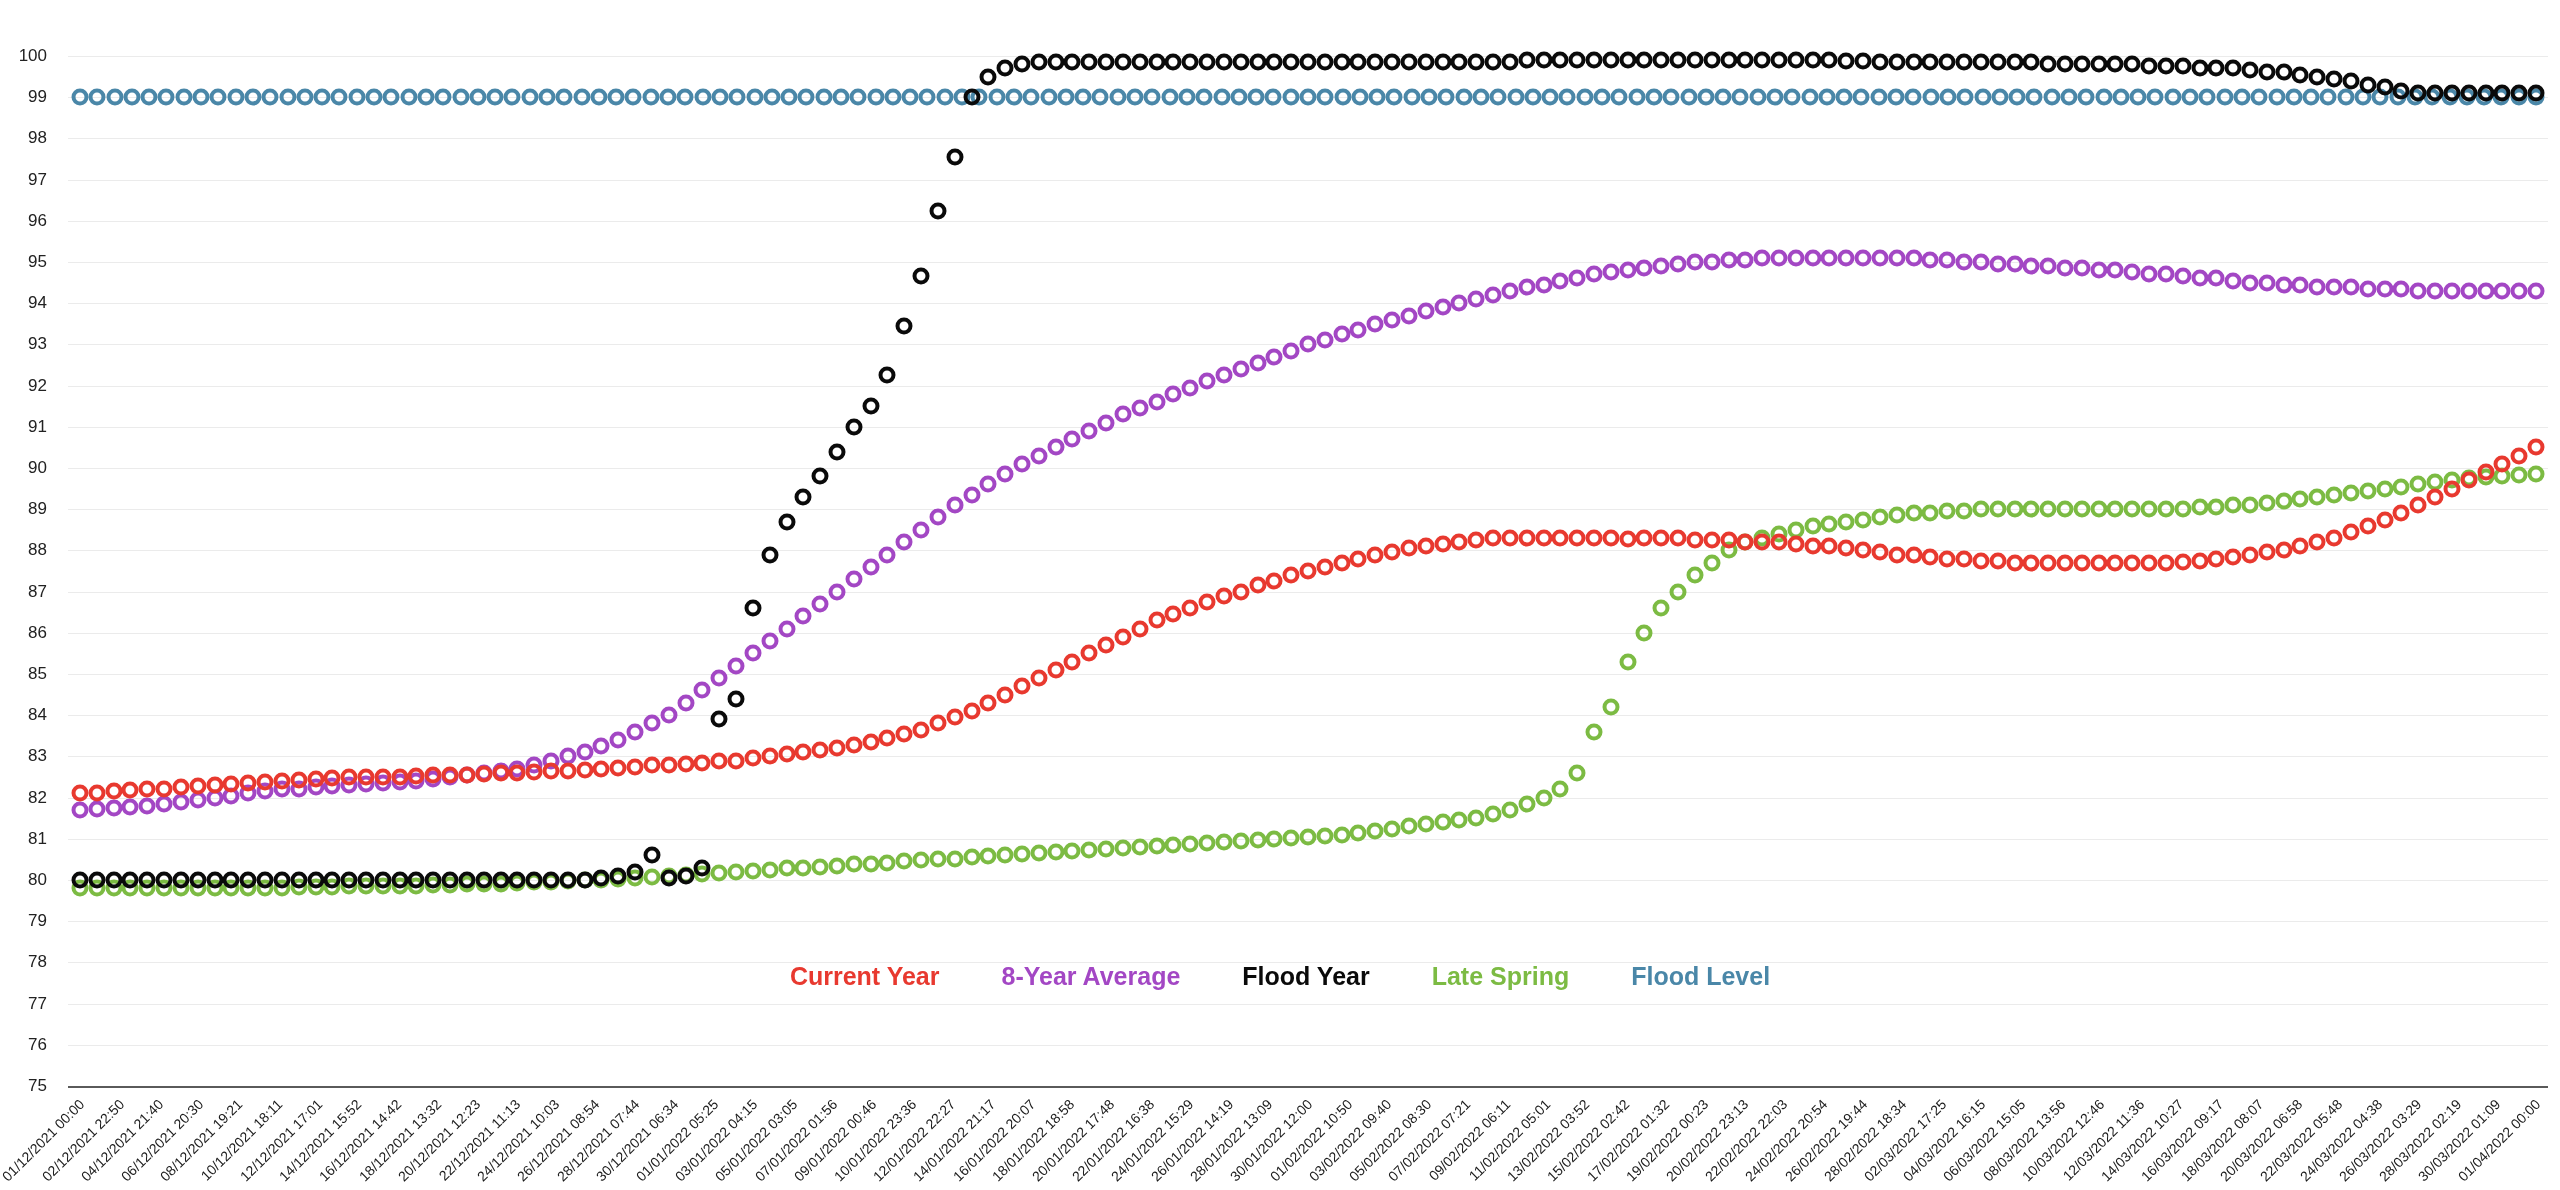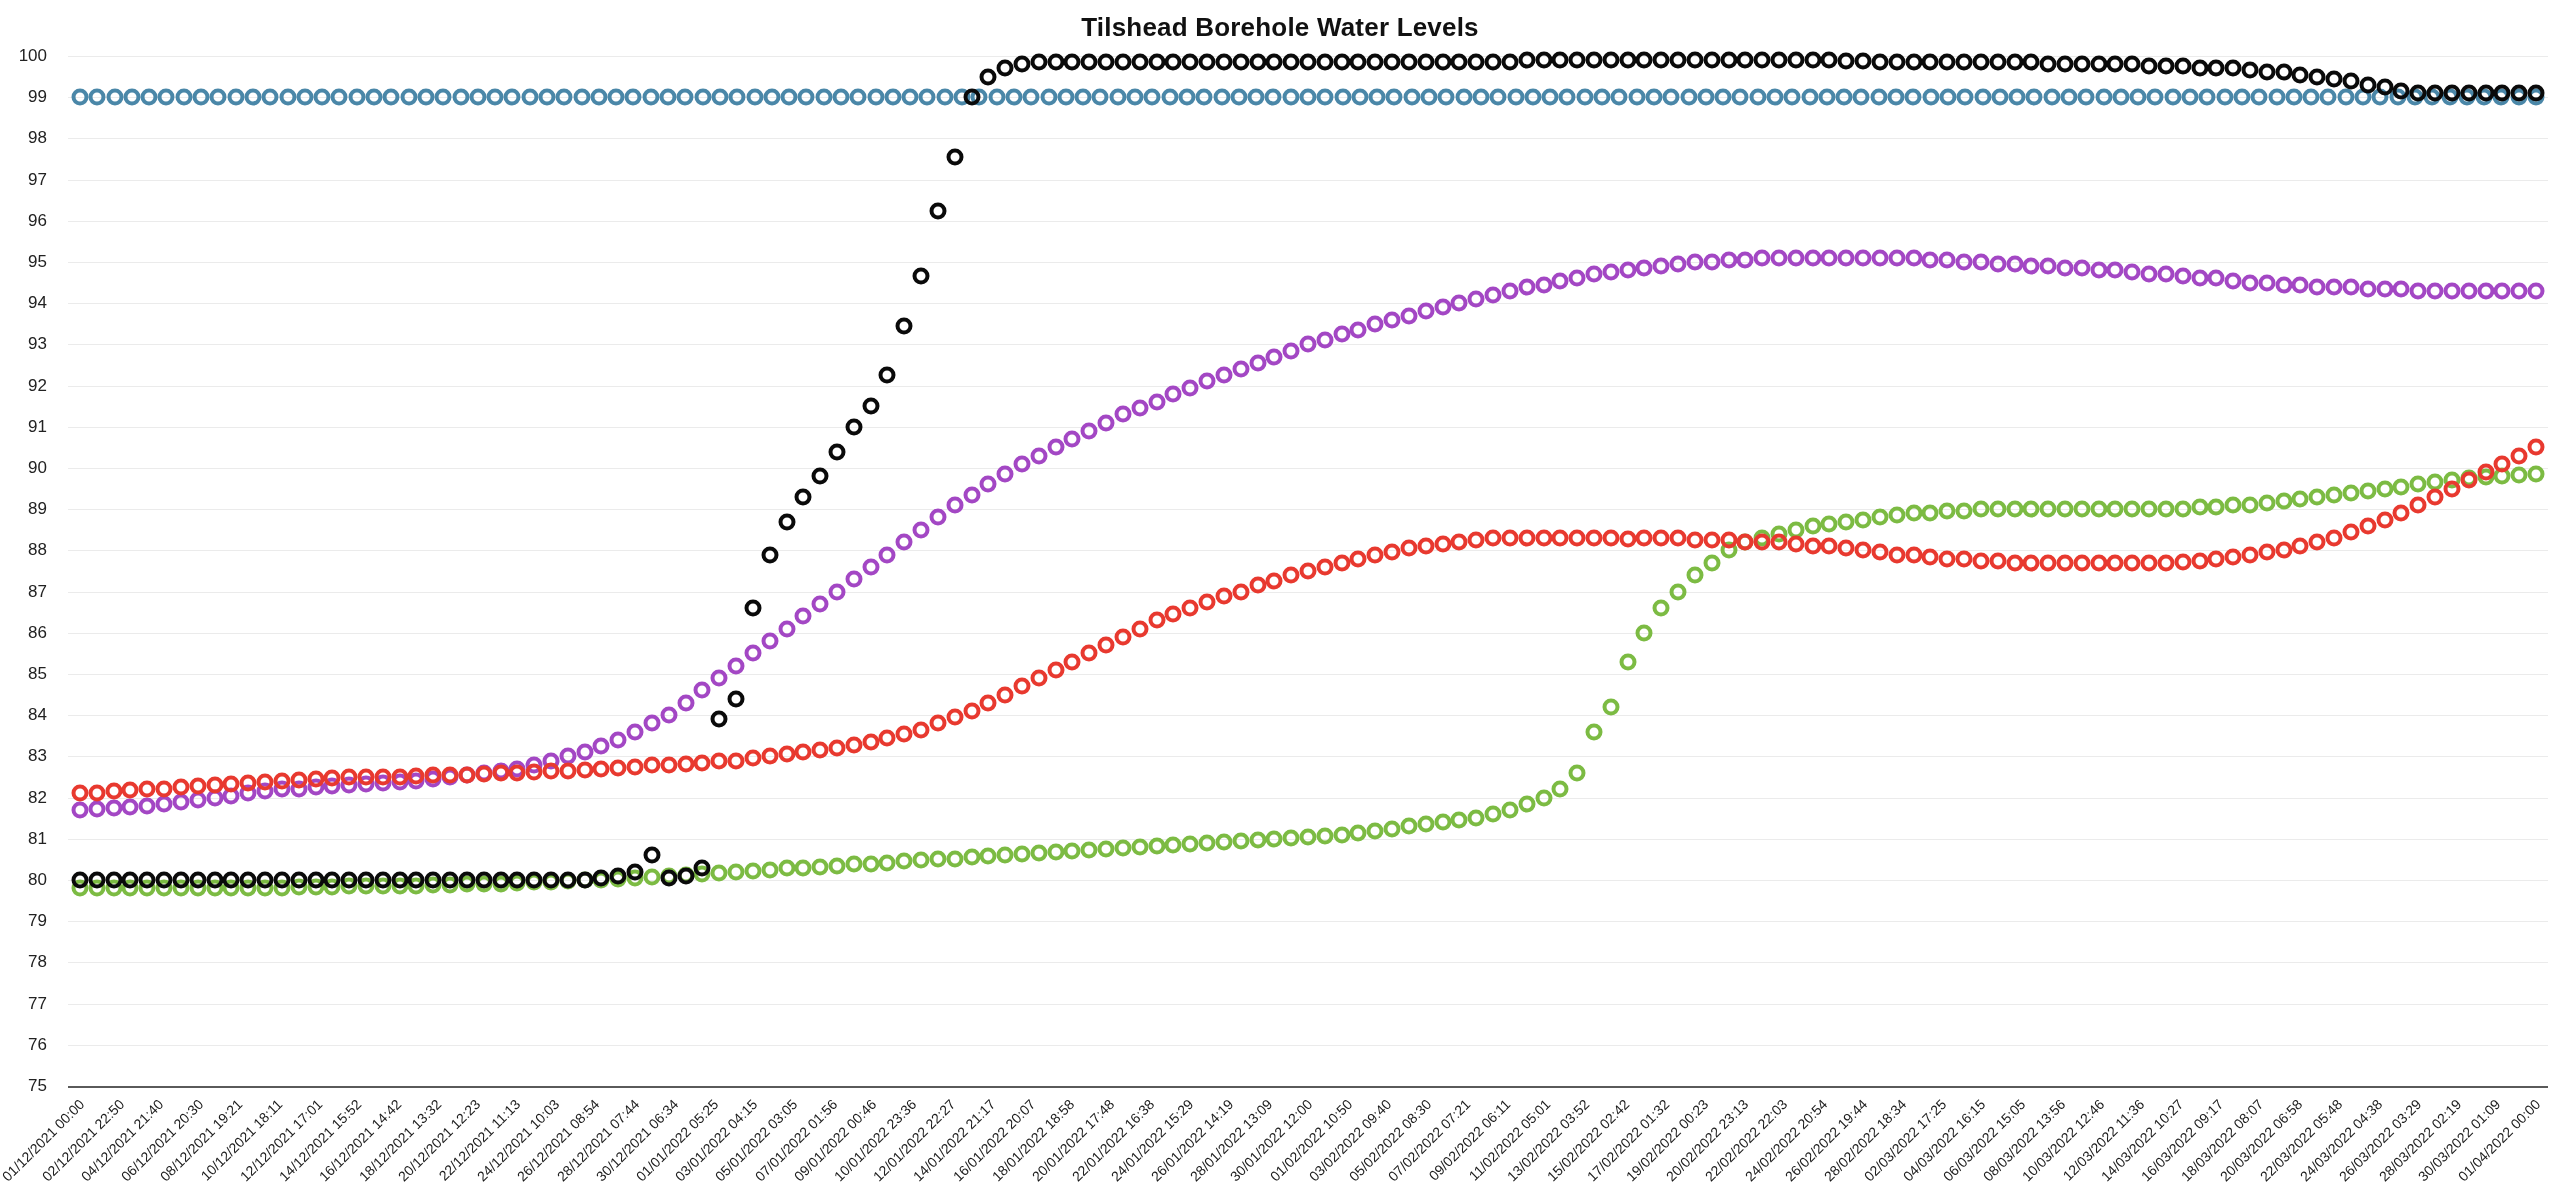--- a/index.html
+++ b/index.html
@@ -101,21 +101,20 @@
     transform-origin: right top;
     transform: rotate(-45deg);
     text-align: right;
   }
 </style>
 </head>
 <body>
 
 <div id="chart-root">
 
-  <div id="chart-title">Tilshead Borehole Water Levels</div>
 
   <div id="plot-area">
     <div id="gridlines">
         <div class="gridline" style="top: 0px;"></div>
         <div class="gridline" style="top: 41.2px;"></div>
         <div class="gridline" style="top: 82.4px;"></div>
         <div class="gridline" style="top: 123.6px;"></div>
         <div class="gridline" style="top: 164.8px;"></div>
         <div class="gridline" style="top: 206px;"></div>
         <div class="gridline" style="top: 247.2px;"></div>
@@ -907,20 +906,27 @@
       <div class="ytick-label" style="top: 797.6px;">82</div>
       <div class="ytick-label" style="top: 838.8px;">81</div>
       <div class="ytick-label" style="top: 880px;">80</div>
       <div class="ytick-label" style="top: 921.2px;">79</div>
       <div class="ytick-label" style="top: 962.4px;">78</div>
       <div class="ytick-label" style="top: 1003.6px;">77</div>
       <div class="ytick-label" style="top: 1044.8px;">76</div>
       <div class="ytick-label" style="top: 1086px;">75</div>
     </div>
 
+  <div id="legend">
+      <div class="legend-item" style="color: rgb(232, 57, 47);">Current Year</div>
+      <div class="legend-item" style="color: rgb(163, 71, 196);">8-Year Average</div>
+      <div class="legend-item" style="color: rgb(10, 10, 10);">Flood Year</div>
+      <div class="legend-item" style="color: rgb(124, 187, 67);">Late Spring</div>
+      <div class="legend-item" style="color: rgb(74, 135, 168);">Flood Level</div>
+    </div>
 
   <div id="xtick-layer">
       <div class="xtick-label" style="left: 76px; top: 6px; transform: translateX(-100%) rotate(-45deg); transform-origin: right top;">01/12/2021 00:00</div>
       <div class="xtick-label" style="left: 115.613px; top: 6px; transform: translateX(-100%) rotate(-45deg); transform-origin: right top;">02/12/2021 22:50</div>
       <div class="xtick-label" style="left: 155.226px; top: 6px; transform: translateX(-100%) rotate(-45deg); transform-origin: right top;">04/12/2021 21:40</div>
       <div class="xtick-label" style="left: 194.839px; top: 6px; transform: translateX(-100%) rotate(-45deg); transform-origin: right top;">06/12/2021 20:30</div>
       <div class="xtick-label" style="left: 234.452px; top: 6px; transform: translateX(-100%) rotate(-45deg); transform-origin: right top;">08/12/2021 19:21</div>
       <div class="xtick-label" style="left: 274.065px; top: 6px; transform: translateX(-100%) rotate(-45deg); transform-origin: right top;">10/12/2021 18:11</div>
       <div class="xtick-label" style="left: 313.677px; top: 6px; transform: translateX(-100%) rotate(-45deg); transform-origin: right top;">12/12/2021 17:01</div>
       <div class="xtick-label" style="left: 353.29px; top: 6px; transform: translateX(-100%) rotate(-45deg); transform-origin: right top;">14/12/2021 15:52</div>

